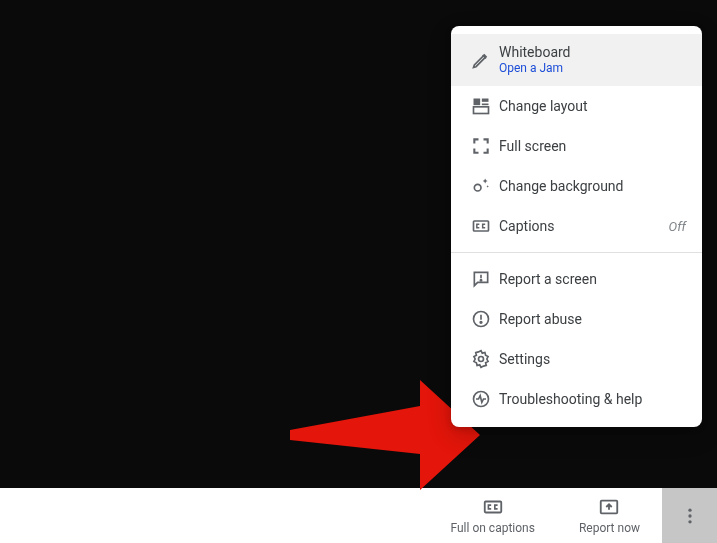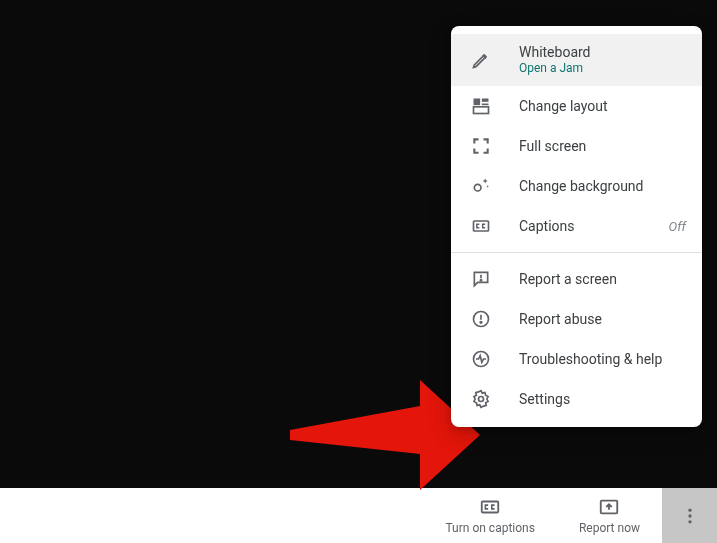--- a/index.html
+++ b/index.html
@@ -65,37 +65,37 @@
       z-index: 10;
     }
     .menu-item {
       display: flex;
       align-items: center;
       height: 40px;
       padding: 0 16px 0 20px;
       cursor: pointer;
       color: #3c4043;
       font-size: 14px;
-      gap: 28px;
+      gap: 8px;
     }
     .menu-item.tall { height: 52px; }
     .menu-item.highlighted { background: #f1f1f1; }
     .menu-icon {
       width: 20px;
       height: 20px;
       display: flex;
       align-items: center;
       justify-content: center;
       flex-shrink: 0;
       color: #5f6368;
     }
     .menu-icon svg { width: 20px; height: 20px; }
     .menu-text { flex: 1; display: flex; flex-direction: column; justify-content: center; }
     .menu-label { line-height: 1.3; }
-    .menu-sub { font-size: 12px; color: #0f766e; line-height: 1.3; }
+    .menu-sub { font-size: 12px; color: #1d4ed8; line-height: 1.3; }
     .menu-badge { font-size: 13px; color: #80868b; font-style: italic; }
     .menu-divider { height: 1px; background: #e0e0e0; margin: 6px 0; }
     .arrow {
       position: absolute;
       left: 290px;
       top: 380px;
       z-index: 5;
       pointer-events: none;
     }
   </style>
@@ -196,49 +196,49 @@
         </svg>
     </span>
     <div class="menu-text">
         <span class="menu-label">Report abuse</span>
       </div>
   </div>
 
   <div class="menu-item">
     <span class="menu-icon">
       <svg viewBox="0 0 24 24" fill="none" stroke="currentColor" stroke-width="2">
+          <circle cx="12" cy="12" r="3"></circle>
+          <path d="M12 2l1.5 3 3.2-.8.8 3.2L20.5 9 19 12l1.5 3-3 1.5.8 3.2-3.2.8L12 22l-1.5-3-3.2.8-.8-3.2L3.5 15 5 12 3.5 9l3-1.5-.8-3.2 3.2-.8z"></path>
+        </svg>
+    </span>
+    <div class="menu-text">
+        <span class="menu-label">Settings</span>
+      </div>
+  </div>
+
+  <div class="menu-item">
+    <span class="menu-icon">
+      <svg viewBox="0 0 24 24" fill="none" stroke="currentColor" stroke-width="2">
           <circle cx="12" cy="12" r="9"></circle>
           <path d="M6 12h3l2-4 2 8 2-4h3"></path>
         </svg>
     </span>
     <div class="menu-text">
         <span class="menu-label">Troubleshooting &amp; help</span>
-      </div>
-  </div>
-
-  <div class="menu-item">
-    <span class="menu-icon">
-      <svg viewBox="0 0 24 24" fill="none" stroke="currentColor" stroke-width="2">
-          <circle cx="12" cy="12" r="3"></circle>
-          <path d="M12 2l1.5 3 3.2-.8.8 3.2L20.5 9 19 12l1.5 3-3 1.5.8 3.2-3.2.8L12 22l-1.5-3-3.2.8-.8-3.2L3.5 15 5 12 3.5 9l3-1.5-.8-3.2 3.2-.8z"></path>
-        </svg>
-    </span>
-    <div class="menu-text">
-        <span class="menu-label">Settings</span>
       </div>
   </div>
 </div>
 
 <div class="bottom-bar">
   <div class="bottom-action">
     <svg viewBox="0 0 24 24" fill="none" stroke="#5f6368" stroke-width="2">
         <rect x="3" y="6" width="18" height="12" rx="1"></rect>
         <path d="M10 10H7v4h3M17 10h-3v4h3" stroke-width="1.8"></path>
       </svg>
-    <span>Turn on captions</span>
+    <span>Full on captions</span>
   </div>
   <div class="bottom-action">
     <svg viewBox="0 0 24 24" fill="none" stroke="#5f6368" stroke-width="2">
         <rect x="3" y="5" width="18" height="14" rx="1"></rect>
         <path d="M12 15V9M9 12l3-3 3 3" fill="none"></path>
       </svg>
     <span>Report now</span>
   </div>
   <div class="more-button">
     <svg viewBox="0 0 24 24" fill="#5f6368">

